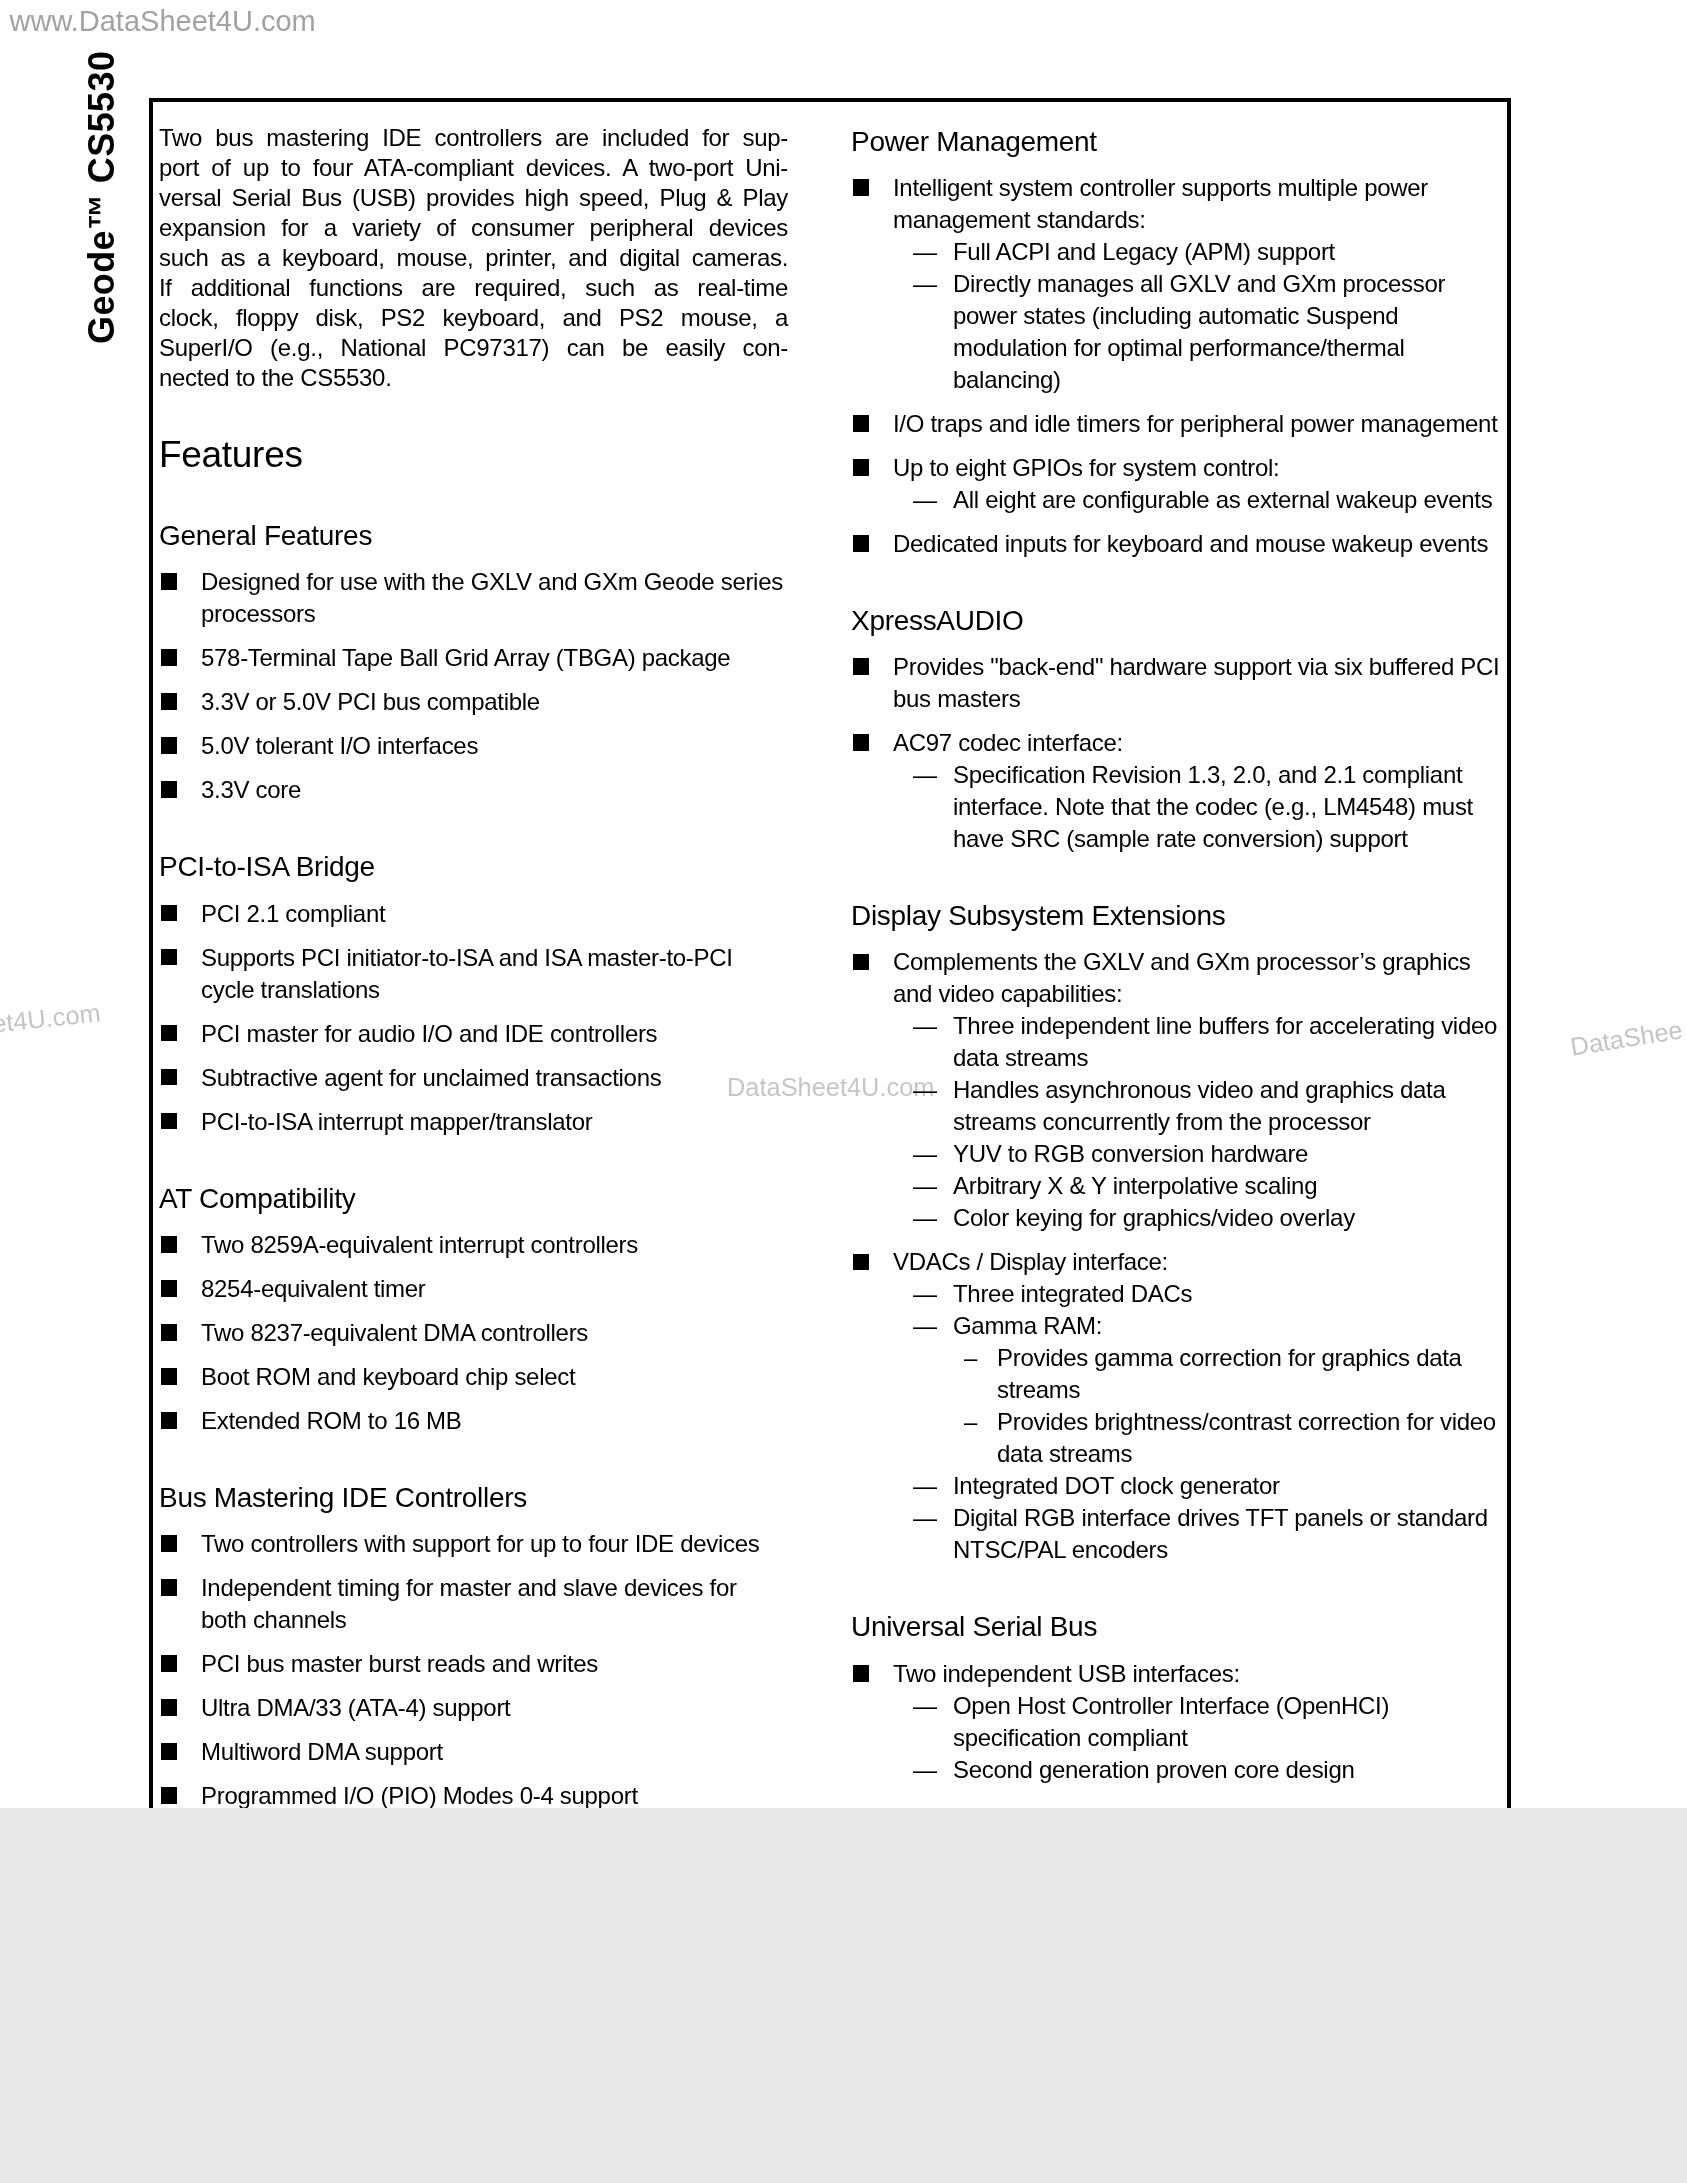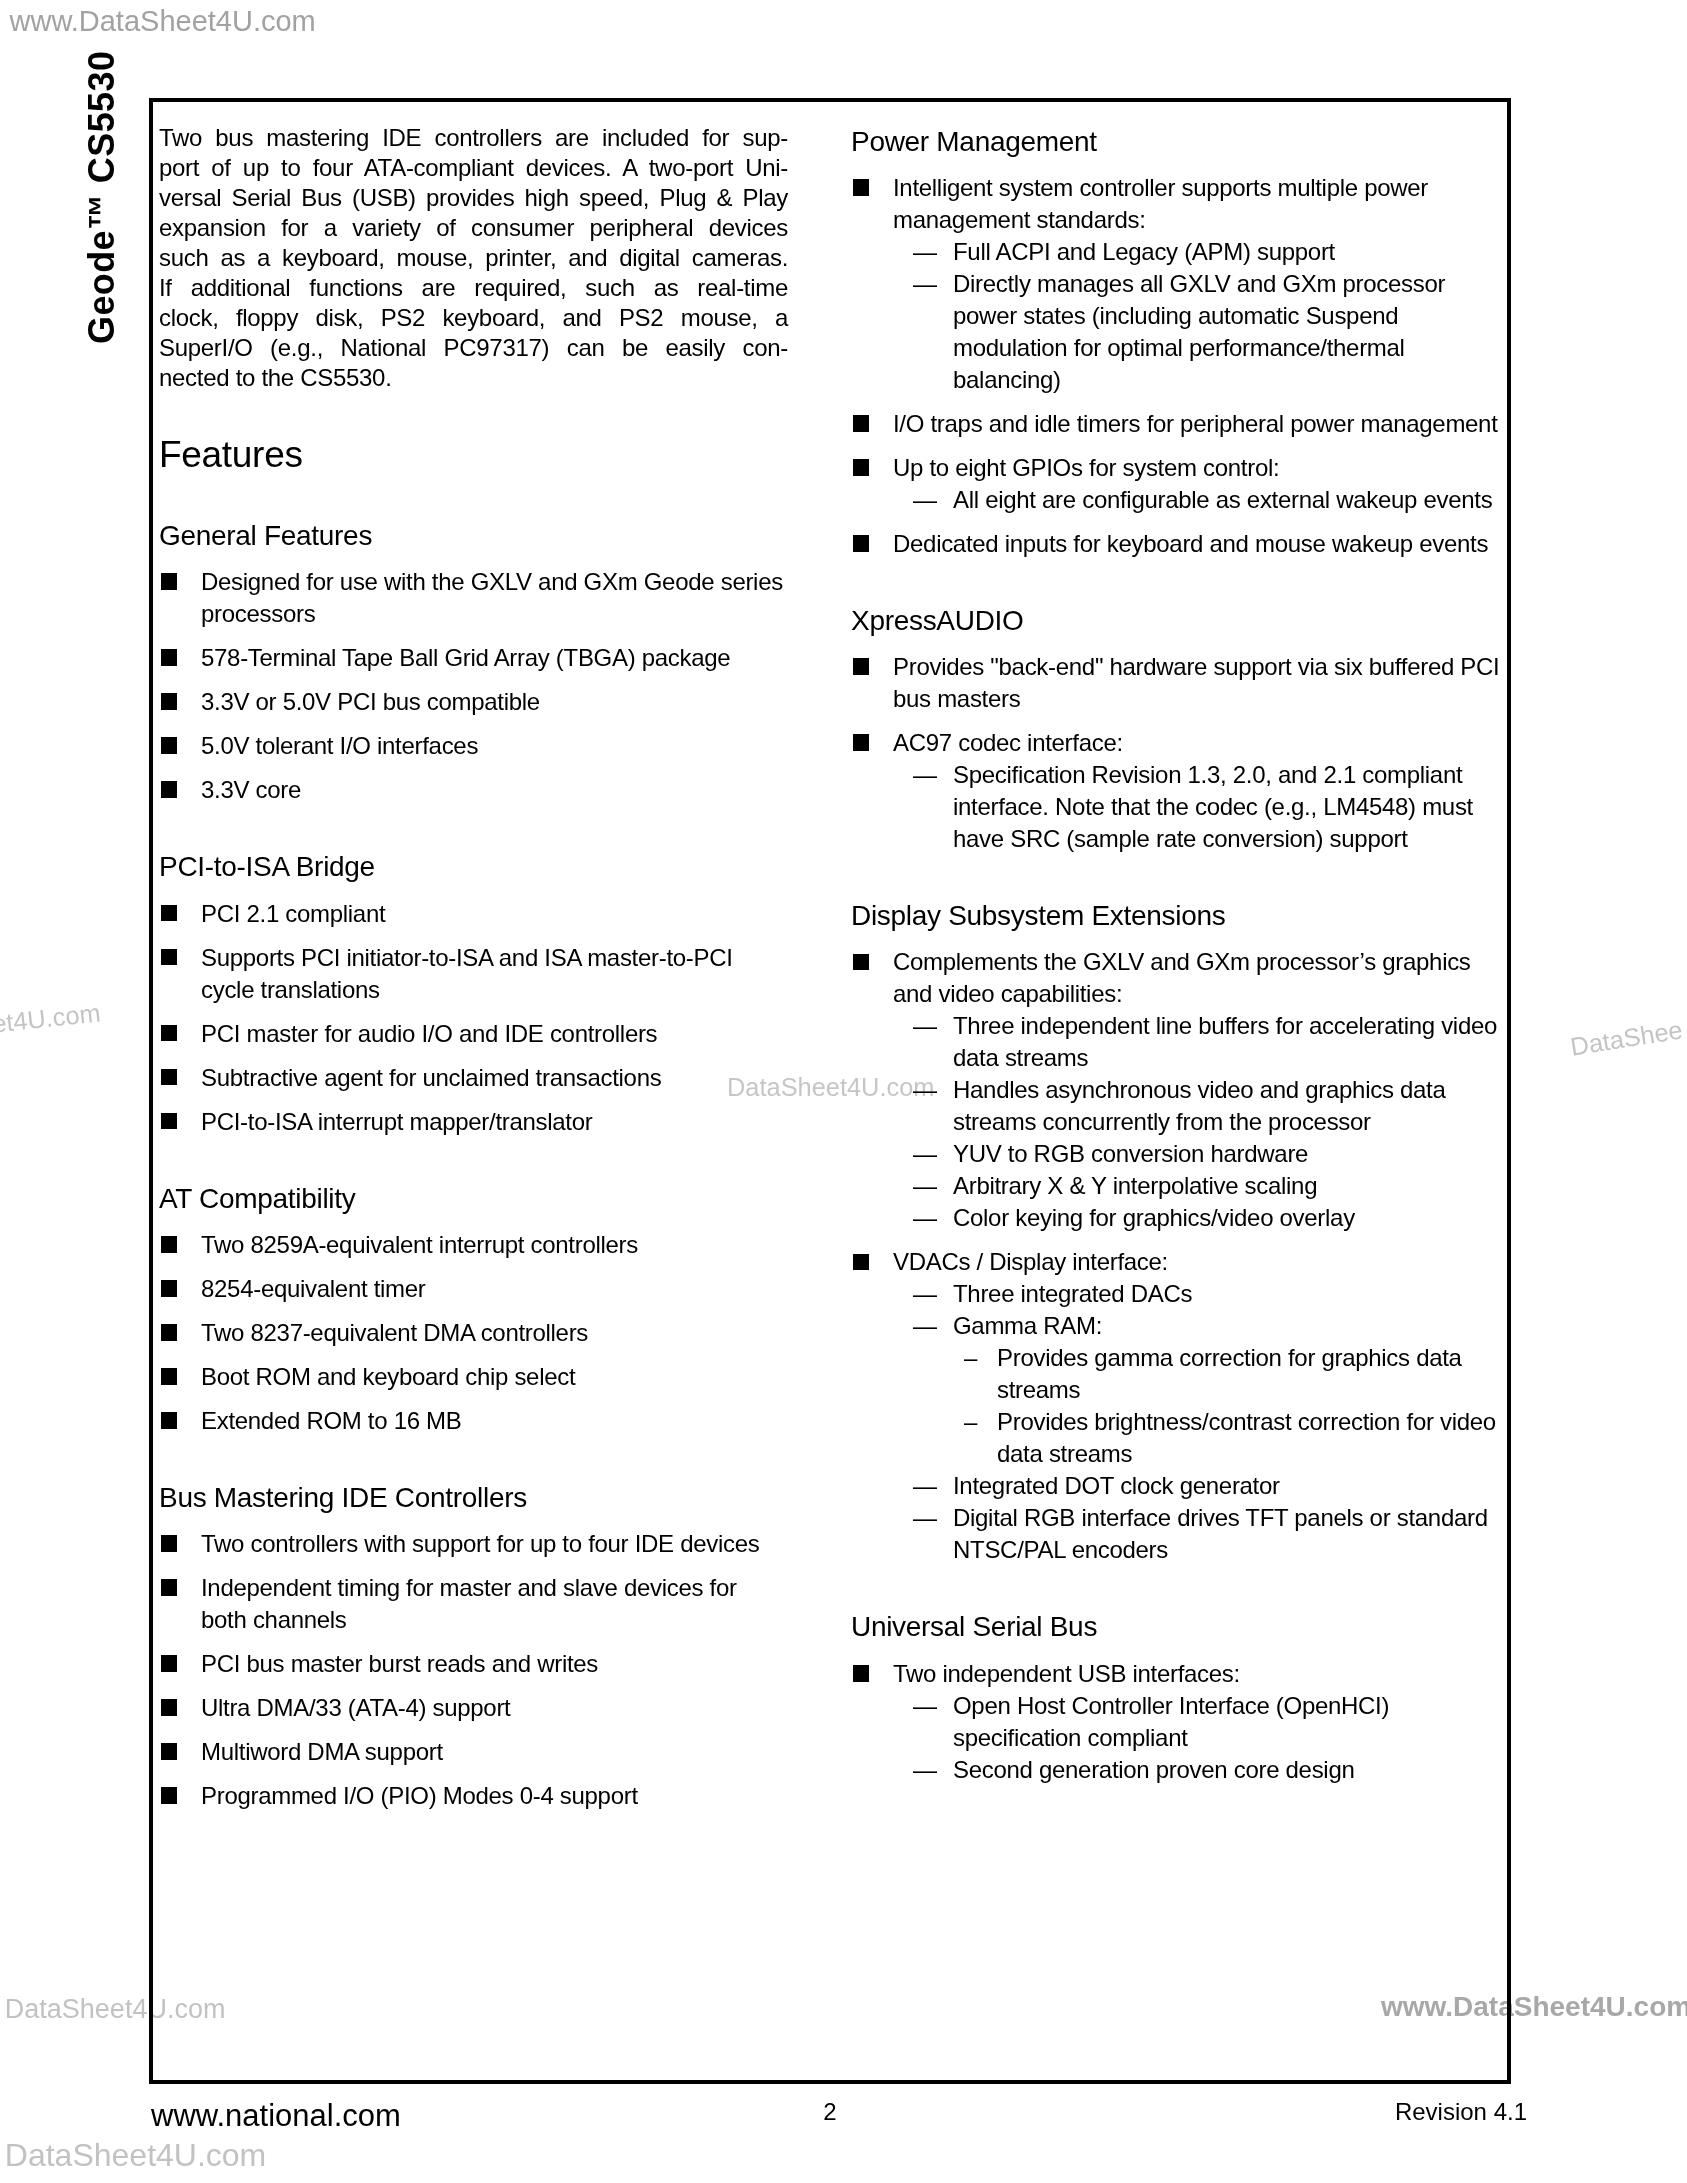--- a/index.html
+++ b/index.html
@@ -1,17 +1,17 @@
 <!DOCTYPE html>
 <html style="font-size:12.7px"><head>
 <meta charset="utf-8">
 <style>
   html,body{margin:0;padding:0;background:#e8e8e8;}
   .page{
-    position:relative; width:1687px; height:2183px; background:#ffffff;
+    position:relative; width:1687px; height:1808px; background:#ffffff;
     font-family:"Liberation Sans","DejaVu Sans",sans-serif; color:#000;
     overflow:hidden;
   }
   
   .wm{position:absolute; color:#b9b9b9; white-space:nowrap; user-select:none;}
   .wm-top-left{left:9.5px; top:4.8px; font-size:29px; color:#a2a2a2;}
   .wm-mid-left{left:-8px; top:1004px; font-size:25.4px; transform:rotate(-6deg); color:#c4c4c4;}
   .wm-mid-center{left:727px; top:1073px; font-size:25.4px; color:#c6c6c6;}
   .wm-mid-right{left:1570px; top:1024px; font-size:25.4px; transform:rotate(-9deg); color:#c4c4c4;}
   .wm-bottom-left-upper{left:4.8px; top:1994px; font-size:27px; color:#c2c2c2;}

